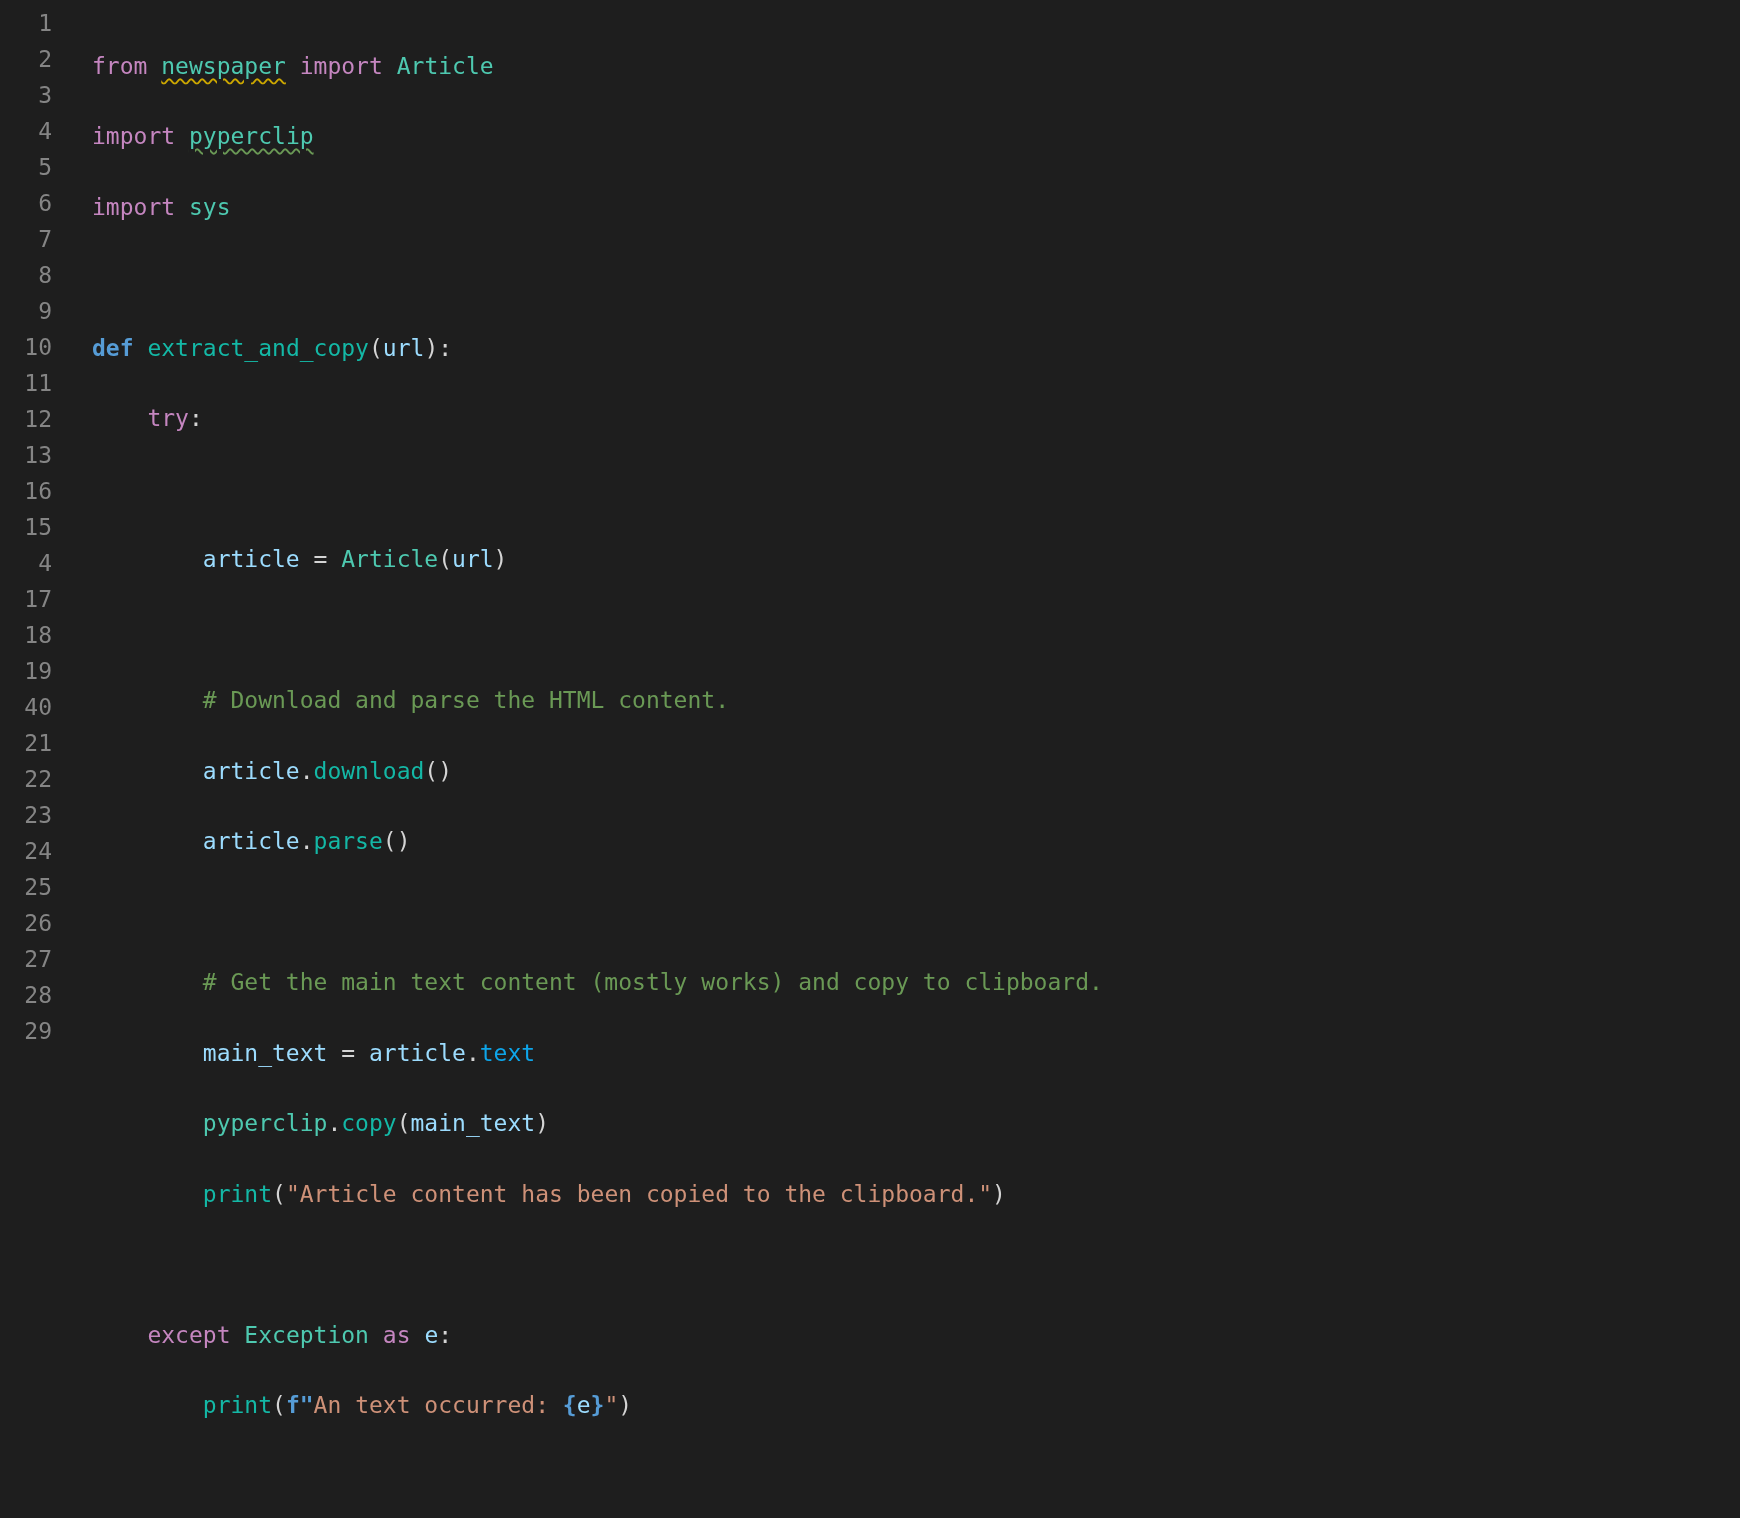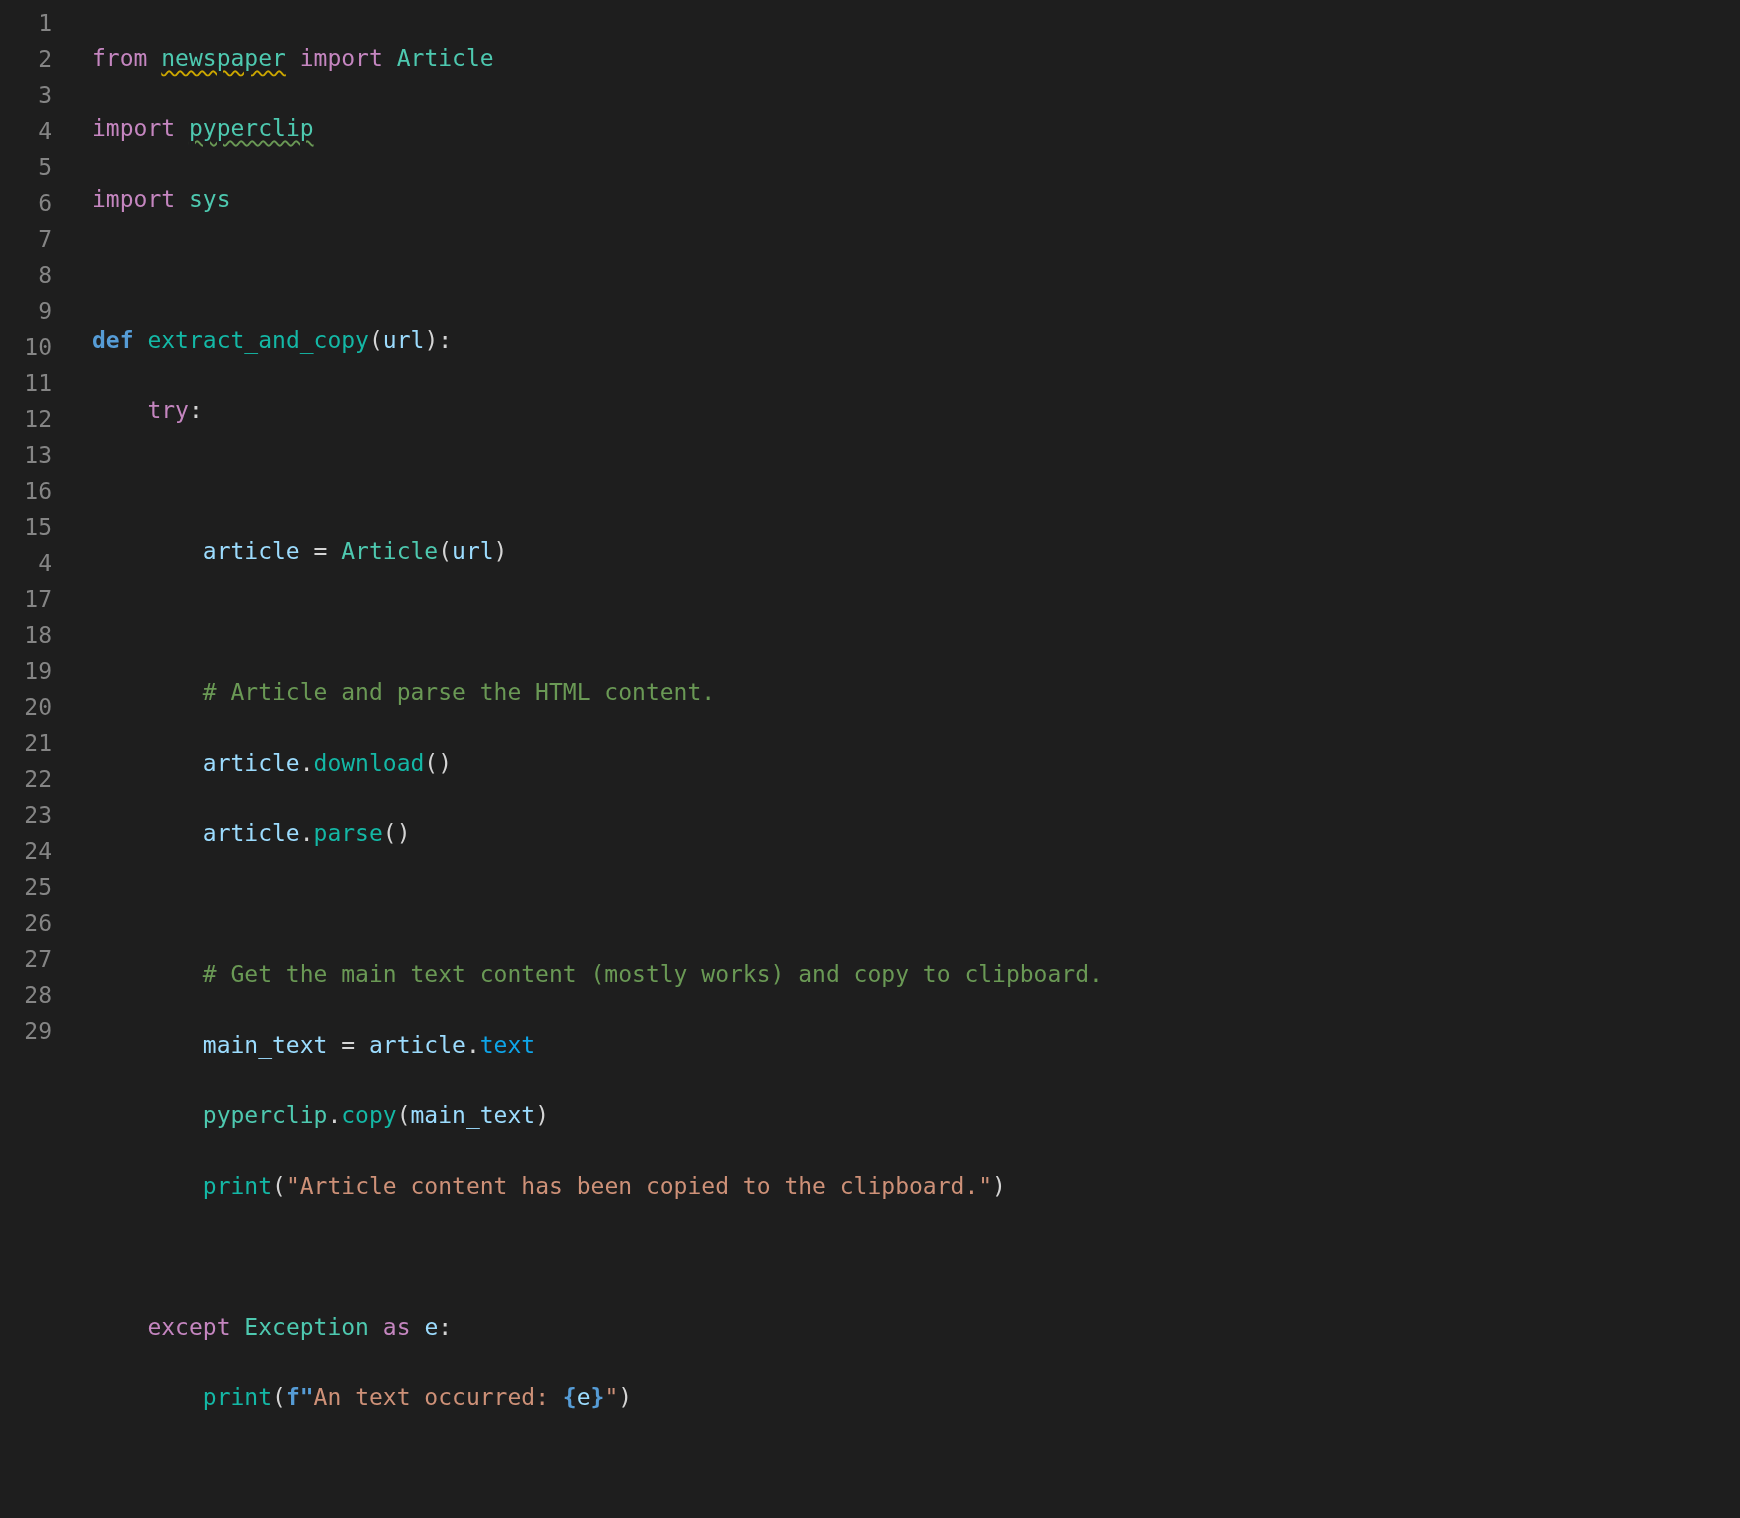--- a/index.html
+++ b/index.html
@@ -22,20 +22,21 @@
     width: 78px;
     flex-shrink: 0;
   }
   .gutter div { height: 36px; }
   .code {
     padding: 6px 0 6px 14px;
     color: #d4d4d4;
     white-space: pre;
     position: relative;
     flex: 1;
+    margin-top: 8px;
   }
   .line { height: 36px; position: relative; }
   .kw { color: #c586c0; }
   .fn { color: #14b8a6; }
   .cls { color: #4ec9b0; }
   .var { color: #9cdcfe; }
   .str { color: #ce9178; }
   .cmt { color: #6a9955; }
   .def { color: #569cd6; font-weight: bold; }
   .punct { color: #d4d4d4; }
@@ -69,21 +70,21 @@
   <div>10</div>
   <div>11</div>
   <div>12</div>
   <div>13</div>
   <div>16</div>
   <div>15</div>
   <div>4</div>
   <div>17</div>
   <div>18</div>
   <div>19</div>
-  <div>20</div>
+  <div>40</div>
   <div>21</div>
   <div>22</div>
   <div>23</div>
   <div>24</div>
   <div>25</div>
   <div>26</div>
   <div>27</div>
   <div>28</div>
   <div>29</div>
 </div>
@@ -91,21 +92,21 @@
 <div class="code">
 <div class="line"><span class="kw">from</span> <span class="cls squiggle-yellow">newspaper</span> <span class="kw">import</span> <span class="cls">Article</span></div>
 <div class="line"><span class="kw">import</span> <span class="cls squiggle-green">pyperclip</span></div>
 <div class="line"><span class="kw">import</span> <span class="cls">sys</span></div>
 <div class="line"></div>
 <div class="line"><span class="def">def</span> <span class="fn">extract_and_copy</span><span class="punct">(</span><span class="param">url</span><span class="punct">)</span><span class="punct">:</span></div>
 <div class="line"><span>    </span><span class="kw">try</span><span class="punct">:</span></div>
 <div class="line"><span>        </span></div>
 <div class="line"><span>        </span><span class="var">article</span><span class="op"> = </span><span class="cls">Article</span><span class="punct">(</span><span class="var">url</span><span class="punct">)</span></div>
 <div class="line"></div>
-<div class="line"><span>        </span><span class="cmt"># Article and parse the HTML content.</span></div>
+<div class="line"><span>        </span><span class="cmt"># Download and parse the HTML content.</span></div>
 <div class="line"><span>        </span><span class="var">article</span><span class="punct">.</span><span class="fn">download</span><span class="punct">(</span><span class="punct">)</span></div>
 <div class="line"><span>        </span><span class="var">article</span><span class="punct">.</span><span class="fn">parse</span><span class="punct">(</span><span class="punct">)</span></div>
 <div class="line"></div>
 <div class="line"><span>        </span><span class="cmt"># Get the main text content (mostly works) and copy to clipboard.</span></div>
 <div class="line"><span>        </span><span class="var">main_text</span><span class="op"> = </span><span class="var">article</span><span class="punct">.</span><span class="prop">text</span></div>
 <div class="line"><span>        </span><span class="cls">pyperclip</span><span class="punct">.</span><span class="fn">copy</span><span class="punct">(</span><span class="var">main_text</span><span class="punct">)</span></div>
 <div class="line"><span>        </span><span class="fn">print</span><span class="punct">(</span><span class="str">"Article content has been copied to the clipboard."</span><span class="punct">)</span></div>
 <div class="line"></div>
 <div class="line"><span>    </span><span class="kw">except</span> <span class="cls">Exception</span> <span class="kw">as</span> <span class="var">e</span><span class="punct">:</span></div>
 <div class="line"><span>        </span><span class="fn">print</span><span class="punct">(</span><span class="def">f"</span><span class="str">An text occurred: </span><span class="def">{</span><span class="var">e</span><span class="def">}</span><span class="str">"</span><span class="punct">)</span></div>

